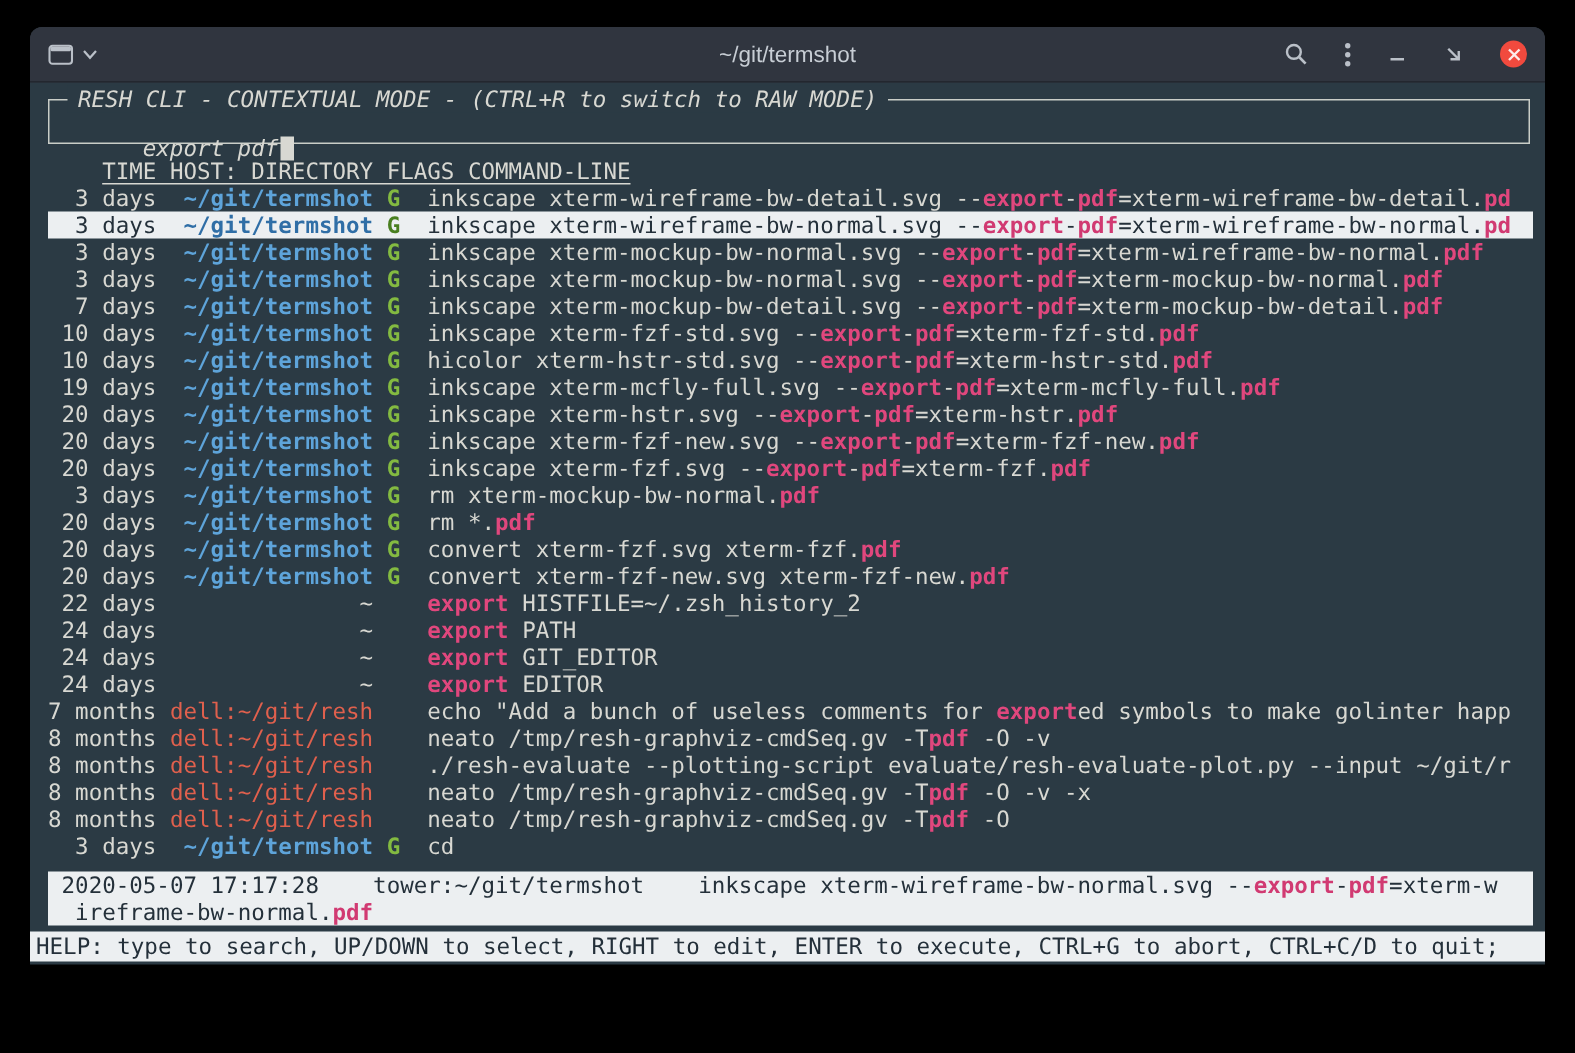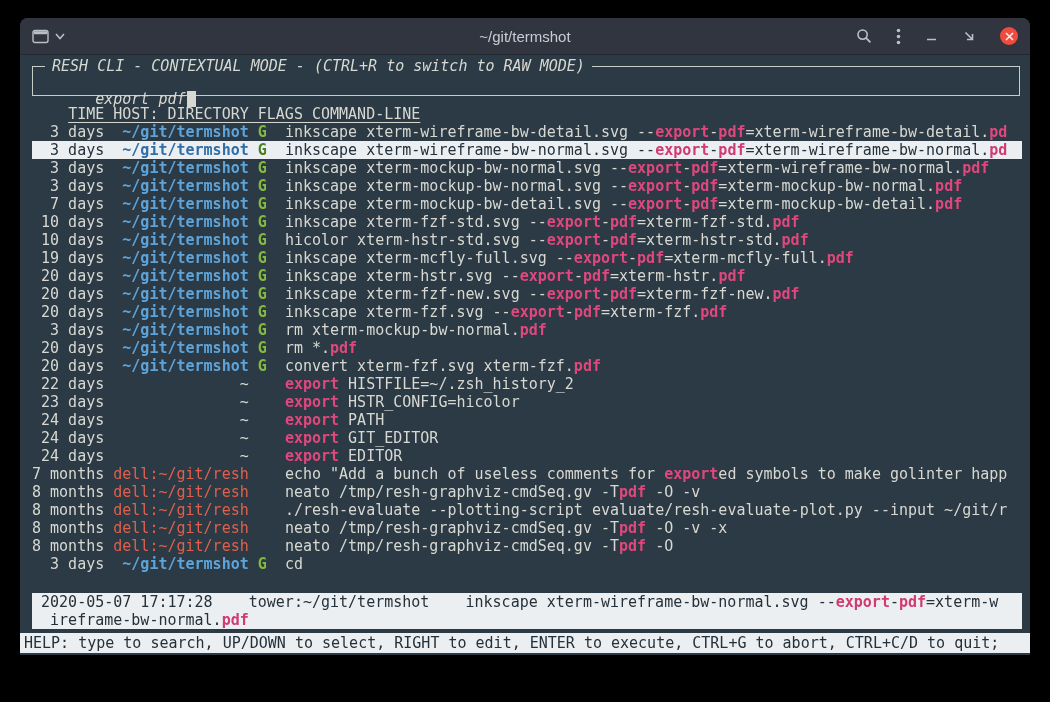--- a/index.html
+++ b/index.html
@@ -37,21 +37,21 @@
   .underlined{text-decoration:underline;text-underline-offset:3px;}
   .row{white-space:pre;height:18px;}
   .row .c-host.blue{color:var(--blue);font-weight:bold;}
   .row .c-host.red{color:var(--red);}
   .row .c-flag{color:var(--green);font-weight:bold;}
   .hl{color:var(--magenta);font-weight:bold;}
   .row.selected{background:var(--light-bg);color:var(--dark-fg);}
   .row.selected .c-host.blue{color:var(--sel-blue);}
   .row.selected .c-flag{color:var(--sel-green);}
   .row.selected .hl{color:var(--sel-magenta);}
-  .detail{background:var(--light-bg);color:var(--dark-fg);margin-top:20px;}
+  .detail{background:var(--light-bg);color:var(--dark-fg);margin-top:8px;}
   .detail .hl{color:var(--sel-magenta);}
   .help{background:var(--light-bg);color:var(--dark-fg);margin:4px -8px 0 -12px;
         padding:0 4px;height:20px;line-height:20px;white-space:pre;}
 </style>
 </head>
 <body>
 
 <div class="window">
 
   <div class="titlebar">
@@ -129,22 +129,22 @@
         <div class="row"><span class="c-time">  7 days</span> <span class="c-host blue"> ~/git/termshot</span> <span class="c-flag">G</span>  <span class="c-cmd"><span>inkscape xterm-mockup-bw-detail.svg --</span><span class="hl">export</span><span>-</span><span class="hl">pdf</span><span>=xterm-mockup-bw-detail.</span><span class="hl">pdf</span></span></div>
         <div class="row"><span class="c-time"> 10 days</span> <span class="c-host blue"> ~/git/termshot</span> <span class="c-flag">G</span>  <span class="c-cmd"><span>inkscape xterm-fzf-std.svg --</span><span class="hl">export</span><span>-</span><span class="hl">pdf</span><span>=xterm-fzf-std.</span><span class="hl">pdf</span></span></div>
         <div class="row"><span class="c-time"> 10 days</span> <span class="c-host blue"> ~/git/termshot</span> <span class="c-flag">G</span>  <span class="c-cmd"><span>hicolor xterm-hstr-std.svg --</span><span class="hl">export</span><span>-</span><span class="hl">pdf</span><span>=xterm-hstr-std.</span><span class="hl">pdf</span></span></div>
         <div class="row"><span class="c-time"> 19 days</span> <span class="c-host blue"> ~/git/termshot</span> <span class="c-flag">G</span>  <span class="c-cmd"><span>inkscape xterm-mcfly-full.svg --</span><span class="hl">export</span><span>-</span><span class="hl">pdf</span><span>=xterm-mcfly-full.</span><span class="hl">pdf</span></span></div>
         <div class="row"><span class="c-time"> 20 days</span> <span class="c-host blue"> ~/git/termshot</span> <span class="c-flag">G</span>  <span class="c-cmd"><span>inkscape xterm-hstr.svg --</span><span class="hl">export</span><span>-</span><span class="hl">pdf</span><span>=xterm-hstr.</span><span class="hl">pdf</span></span></div>
         <div class="row"><span class="c-time"> 20 days</span> <span class="c-host blue"> ~/git/termshot</span> <span class="c-flag">G</span>  <span class="c-cmd"><span>inkscape xterm-fzf-new.svg --</span><span class="hl">export</span><span>-</span><span class="hl">pdf</span><span>=xterm-fzf-new.</span><span class="hl">pdf</span></span></div>
         <div class="row"><span class="c-time"> 20 days</span> <span class="c-host blue"> ~/git/termshot</span> <span class="c-flag">G</span>  <span class="c-cmd"><span>inkscape xterm-fzf.svg --</span><span class="hl">export</span><span>-</span><span class="hl">pdf</span><span>=xterm-fzf.</span><span class="hl">pdf</span></span></div>
         <div class="row"><span class="c-time">  3 days</span> <span class="c-host blue"> ~/git/termshot</span> <span class="c-flag">G</span>  <span class="c-cmd"><span>rm xterm-mockup-bw-normal.</span><span class="hl">pdf</span></span></div>
         <div class="row"><span class="c-time"> 20 days</span> <span class="c-host blue"> ~/git/termshot</span> <span class="c-flag">G</span>  <span class="c-cmd"><span>rm *.</span><span class="hl">pdf</span></span></div>
         <div class="row"><span class="c-time"> 20 days</span> <span class="c-host blue"> ~/git/termshot</span> <span class="c-flag">G</span>  <span class="c-cmd"><span>convert xterm-fzf.svg xterm-fzf.</span><span class="hl">pdf</span></span></div>
+        <div class="row"><span class="c-time"> 20 days</span> <span class="c-host blue"> ~/git/termshot</span> <span class="c-flag">G</span>  <span class="c-cmd"><span>convert xterm-fzf-new.svg xterm-fzf-new.</span><span class="hl">pdf</span></span></div>
         <div class="row"><span class="c-time"> 22 days</span> <span class="c-host plain">              ~</span> <span class="c-flag"> </span>  <span class="c-cmd"><span class="hl">export</span><span> HISTFILE=~/.zsh_history_2</span></span></div>
-        <div class="row"><span class="c-time"> 23 days</span> <span class="c-host plain">              ~</span> <span class="c-flag"> </span>  <span class="c-cmd"><span class="hl">export</span><span> HSTR_CONFIG=hicolor</span></span></div>
         <div class="row"><span class="c-time"> 24 days</span> <span class="c-host plain">              ~</span> <span class="c-flag"> </span>  <span class="c-cmd"><span class="hl">export</span><span> PATH</span></span></div>
         <div class="row"><span class="c-time"> 24 days</span> <span class="c-host plain">              ~</span> <span class="c-flag"> </span>  <span class="c-cmd"><span class="hl">export</span><span> GIT_EDITOR</span></span></div>
         <div class="row"><span class="c-time"> 24 days</span> <span class="c-host plain">              ~</span> <span class="c-flag"> </span>  <span class="c-cmd"><span class="hl">export</span><span> EDITOR</span></span></div>
         <div class="row"><span class="c-time">7 months</span> <span class="c-host red">dell:~/git/resh</span> <span class="c-flag"> </span>  <span class="c-cmd"><span>echo "Add a bunch of useless comments for </span><span class="hl">export</span><span>ed symbols to make golinter happ</span></span></div>
         <div class="row"><span class="c-time">8 months</span> <span class="c-host red">dell:~/git/resh</span> <span class="c-flag"> </span>  <span class="c-cmd"><span>neato /tmp/resh-graphviz-cmdSeq.gv -T</span><span class="hl">pdf</span><span> -O -v</span></span></div>
         <div class="row"><span class="c-time">8 months</span> <span class="c-host red">dell:~/git/resh</span> <span class="c-flag"> </span>  <span class="c-cmd"><span>./resh-evaluate --plotting-script evaluate/resh-evaluate-plot.py --input ~/git/r</span></span></div>
         <div class="row"><span class="c-time">8 months</span> <span class="c-host red">dell:~/git/resh</span> <span class="c-flag"> </span>  <span class="c-cmd"><span>neato /tmp/resh-graphviz-cmdSeq.gv -T</span><span class="hl">pdf</span><span> -O -v -x</span></span></div>
         <div class="row"><span class="c-time">8 months</span> <span class="c-host red">dell:~/git/resh</span> <span class="c-flag"> </span>  <span class="c-cmd"><span>neato /tmp/resh-graphviz-cmdSeq.gv -T</span><span class="hl">pdf</span><span> -O</span></span></div>
         <div class="row"><span class="c-time">  3 days</span> <span class="c-host blue"> ~/git/termshot</span> <span class="c-flag">G</span>  <span class="c-cmd"><span>cd</span></span></div>
       </div>

